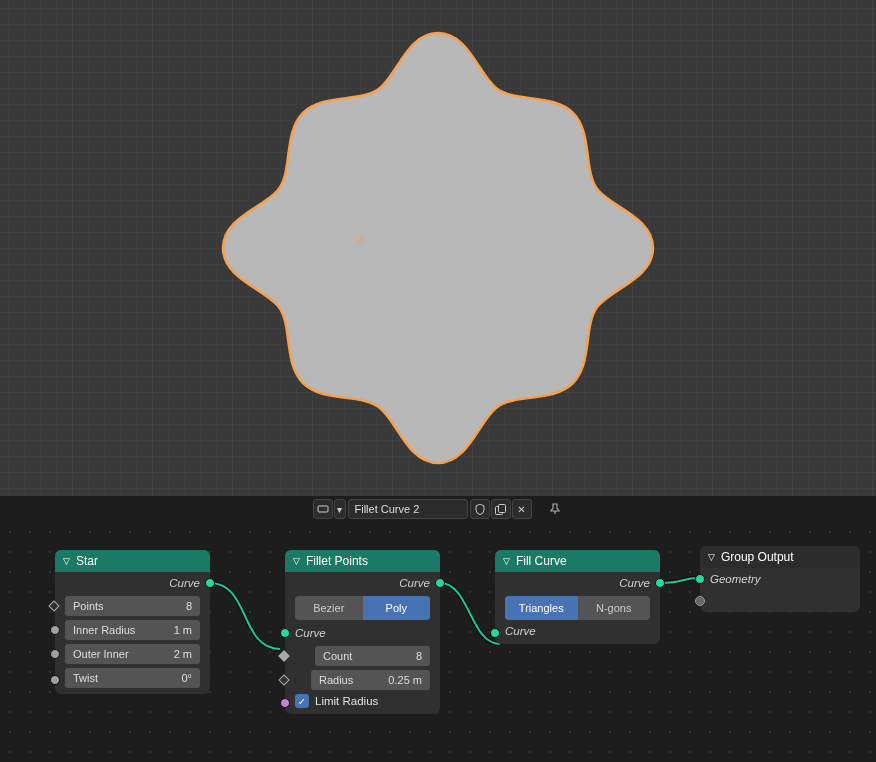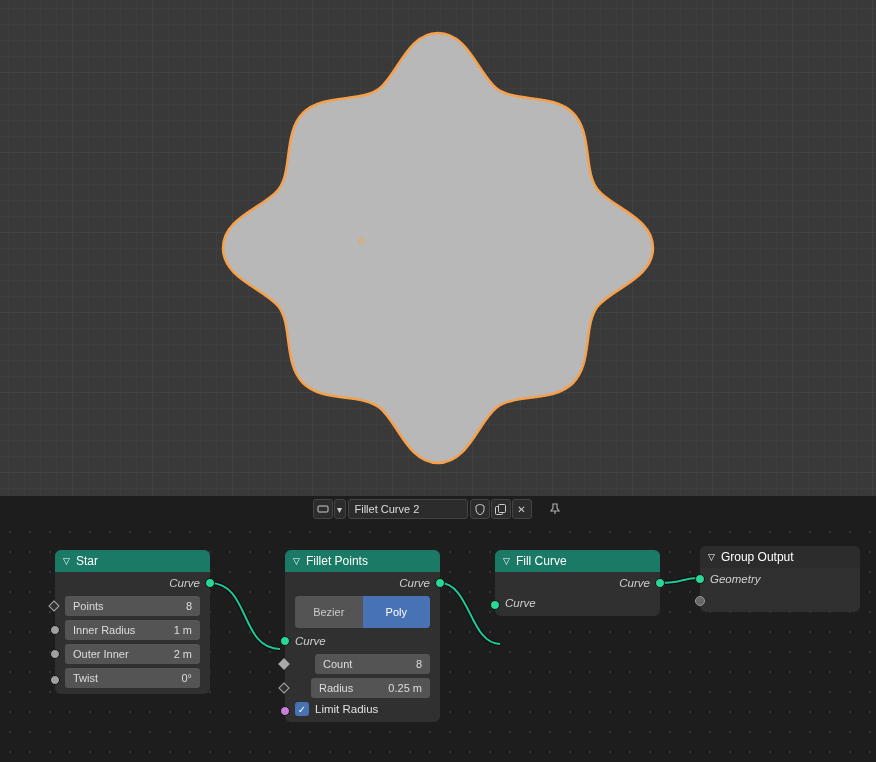--- a/index.html
+++ b/index.html
@@ -61,21 +61,21 @@
   .socket.dia.filled { background:#aaa; }
   .socket.purple { background: #c77fd9; }
   .socket.darkgrey { background: #666; border-color:#999; }
   
   .prop {
     background: #545454; border-radius: 3px; height: 20px;
     display: flex; align-items: center; justify-content: space-between;
     padding: 8px 8px; flex: 1; font-size: 11px; color: #ddd;
   }
   .prop-row { padding: 2px 10px; display:flex; align-items:center; position:relative; }
-  .toggle-group { display:flex; flex:1; background:#000000; border-radius:3px; overflow:hidden; height:32px; }
+  .toggle-group { display:flex; flex:1; background:#000000; border-radius:3px; overflow:hidden; height:24px; }
   .toggle-btn { flex:1; display:flex; align-items:center; justify-content:center; font-size:11px; color:#ccc; background:#545454; }
   .toggle-btn.active { background:#4772b3; color:#fff; }
   .checkbox { width:14px; height:14px; background:#4772b3; border-radius:3px; display:flex; align-items:center; justify-content:center; color:#fff; font-size:10px; margin-right:6px; }
   
   svg.wires { position:absolute; left:0; top:0; pointer-events:none; }
   .wire { stroke:#1ec997; stroke-width:2; fill:none; }
   .wire-shadow { stroke:#0a0a0a; stroke-width:4; fill:none; }
 </style>
 </head>
 <body>
@@ -213,20 +213,26 @@
 
   <div class="node" style="left:495px; top:28px; width:165px;">
     <div class="node-header">
       <span class="chev">▽</span>
       <span>Fill Curve</span>
     </div>
     <div class="node-row out">
       <span>Curve</span>
       <div class="socket out"></div>
     </div>
+    <div class="prop-row">
+      <div class="toggle-group">
+        <div class="toggle-btn active">Triangles</div>
+        <div class="toggle-btn">N-gons</div>
+      </div>
+    </div>
     <div class="node-row" style="padding-bottom:4px;">
       <div class="socket in"></div>
       <span>Curve</span>
     </div>
   </div>
 
   <div class="node" style="left:700px; top:24px; width:160px;">
     <div class="node-header dark">
       <span class="chev">▽</span>
       <span>Group Output</span>

